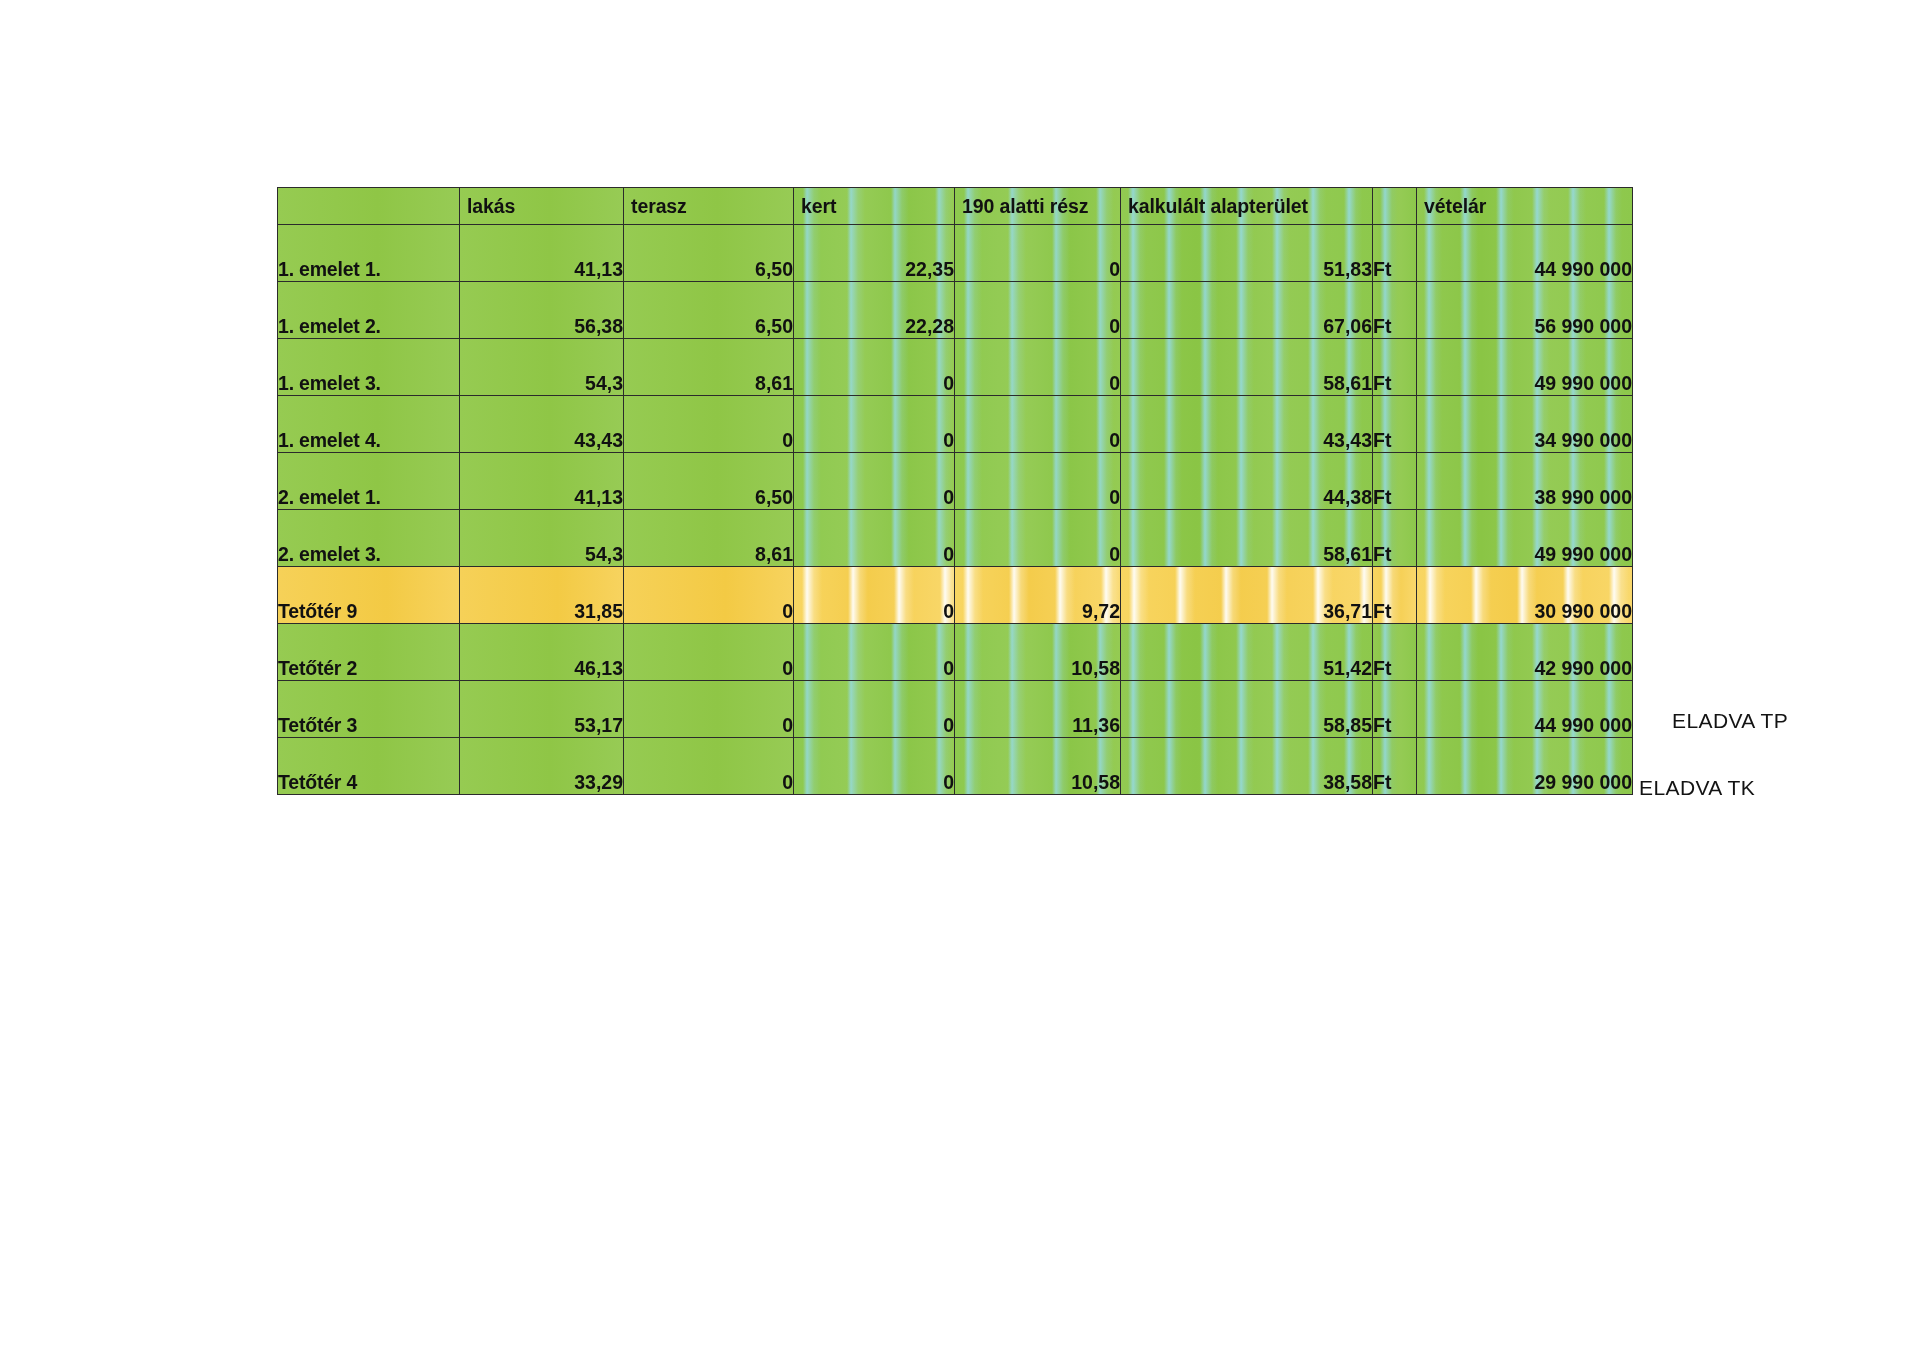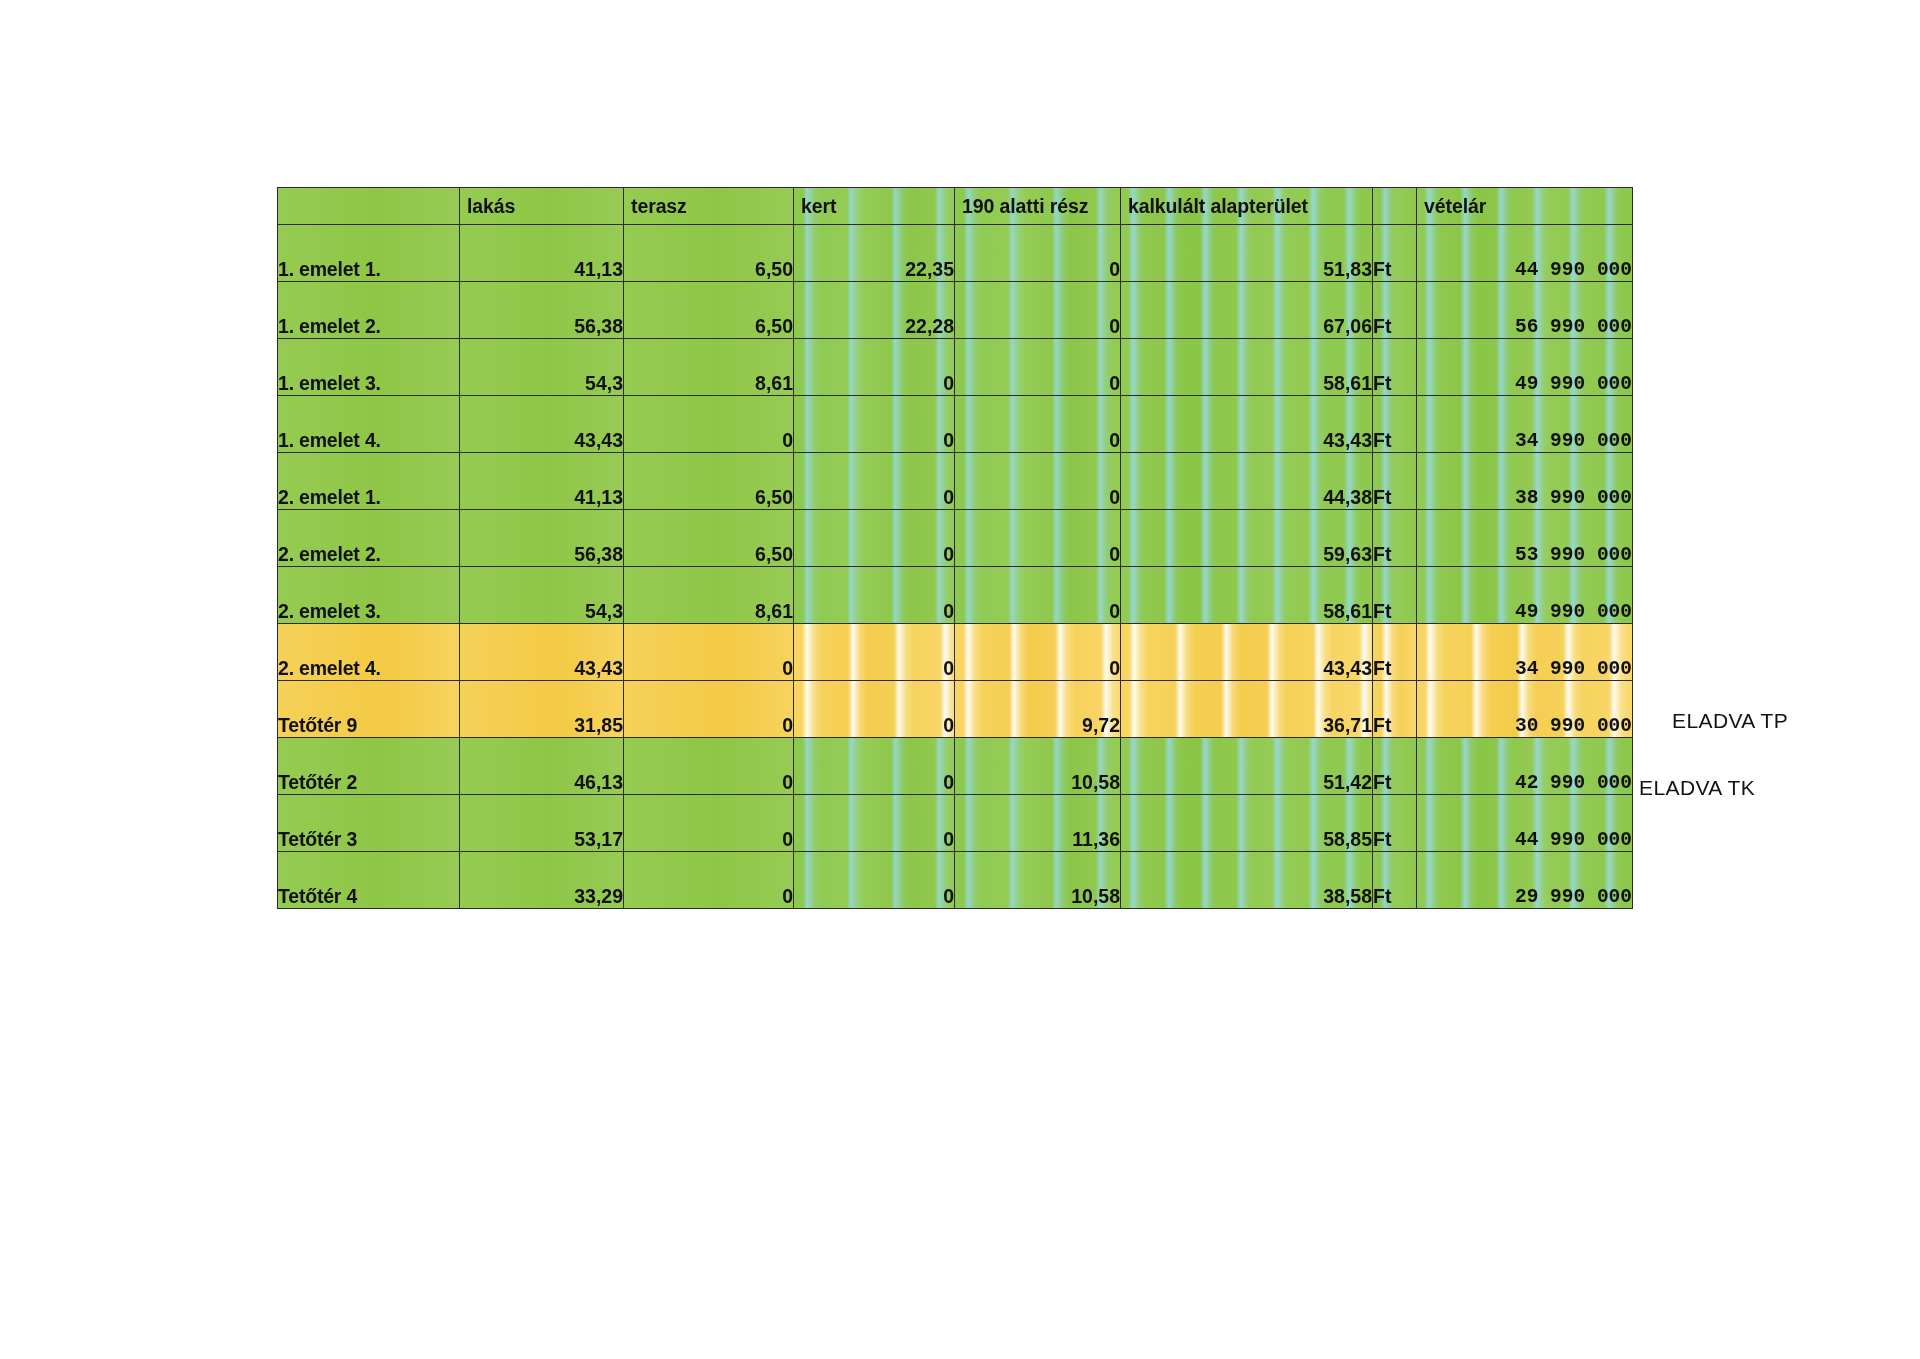--- a/index.html
+++ b/index.html
@@ -94,21 +94,20 @@
   td.cell-ft {
     text-align: left;
     padding-left: 5px;
     padding-bottom: 5px;
   }
   td.cell-price {
     text-align: right;
     padding-right: 12px;
     vertical-align: top;
     padding-top: 4px;
-    font-family: Liberation Mono, monospace;
   }
   
   .wash-plain {
     background-color: #93c94d;
     background-image: linear-gradient(90deg, #96cb52 0%, #8fc646 55%, #97cb55 100%);
   }
   .wash-blue {
     background-color: #90c94f;
     background-image:
       repeating-linear-gradient(90deg,
@@ -238,48 +237,28 @@
             <td class="cell-label wash-plain">2. emelet 1.</td>
             <td class="cell-num wash-plain">41,13</td>
             <td class="cell-num wash-plain">6,50</td>
             <td class="cell-num wash-blue">0</td>
             <td class="cell-num wash-blue">0</td>
             <td class="cell-num wash-blue2">44,38</td>
             <td class="cell-ft wash-blue2">Ft</td>
             <td class="cell-price wash-blue2">38 990 000</td>
           </tr>
           <tr class="data-row">
-            <td class="cell-label wash-plain">2. emelet 2.</td>
-            <td class="cell-num wash-plain">56,38</td>
-            <td class="cell-num wash-plain">6,50</td>
-            <td class="cell-num wash-blue">0</td>
-            <td class="cell-num wash-blue">0</td>
-            <td class="cell-num wash-blue2">59,63</td>
-            <td class="cell-ft wash-blue2">Ft</td>
-            <td class="cell-price wash-blue2">53 990 000</td>
-          </tr>
-          <tr class="data-row">
             <td class="cell-label wash-plain">2. emelet 3.</td>
             <td class="cell-num wash-plain">54,3</td>
             <td class="cell-num wash-plain">8,61</td>
             <td class="cell-num wash-blue">0</td>
             <td class="cell-num wash-blue">0</td>
             <td class="cell-num wash-blue2">58,61</td>
             <td class="cell-ft wash-blue2">Ft</td>
             <td class="cell-price wash-blue2">49 990 000</td>
-          </tr>
-          <tr class="data-row">
-            <td class="cell-label wash-yellow-plain">2. emelet 4.</td>
-            <td class="cell-num wash-yellow-plain">43,43</td>
-            <td class="cell-num wash-yellow-plain">0</td>
-            <td class="cell-num wash-yellow-streak">0</td>
-            <td class="cell-num wash-yellow-streak">0</td>
-            <td class="cell-num wash-yellow-streak">43,43</td>
-            <td class="cell-ft wash-yellow-streak">Ft</td>
-            <td class="cell-price wash-yellow-streak">34 990 000</td>
           </tr>
           <tr class="data-row">
             <td class="cell-label wash-yellow-plain">Tetőtér 9</td>
             <td class="cell-num wash-yellow-plain">31,85</td>
             <td class="cell-num wash-yellow-plain">0</td>
             <td class="cell-num wash-yellow-streak">0</td>
             <td class="cell-num wash-yellow-streak">9,72</td>
             <td class="cell-num wash-yellow-streak">36,71</td>
             <td class="cell-ft wash-yellow-streak">Ft</td>
             <td class="cell-price wash-yellow-streak">30 990 000</td>

